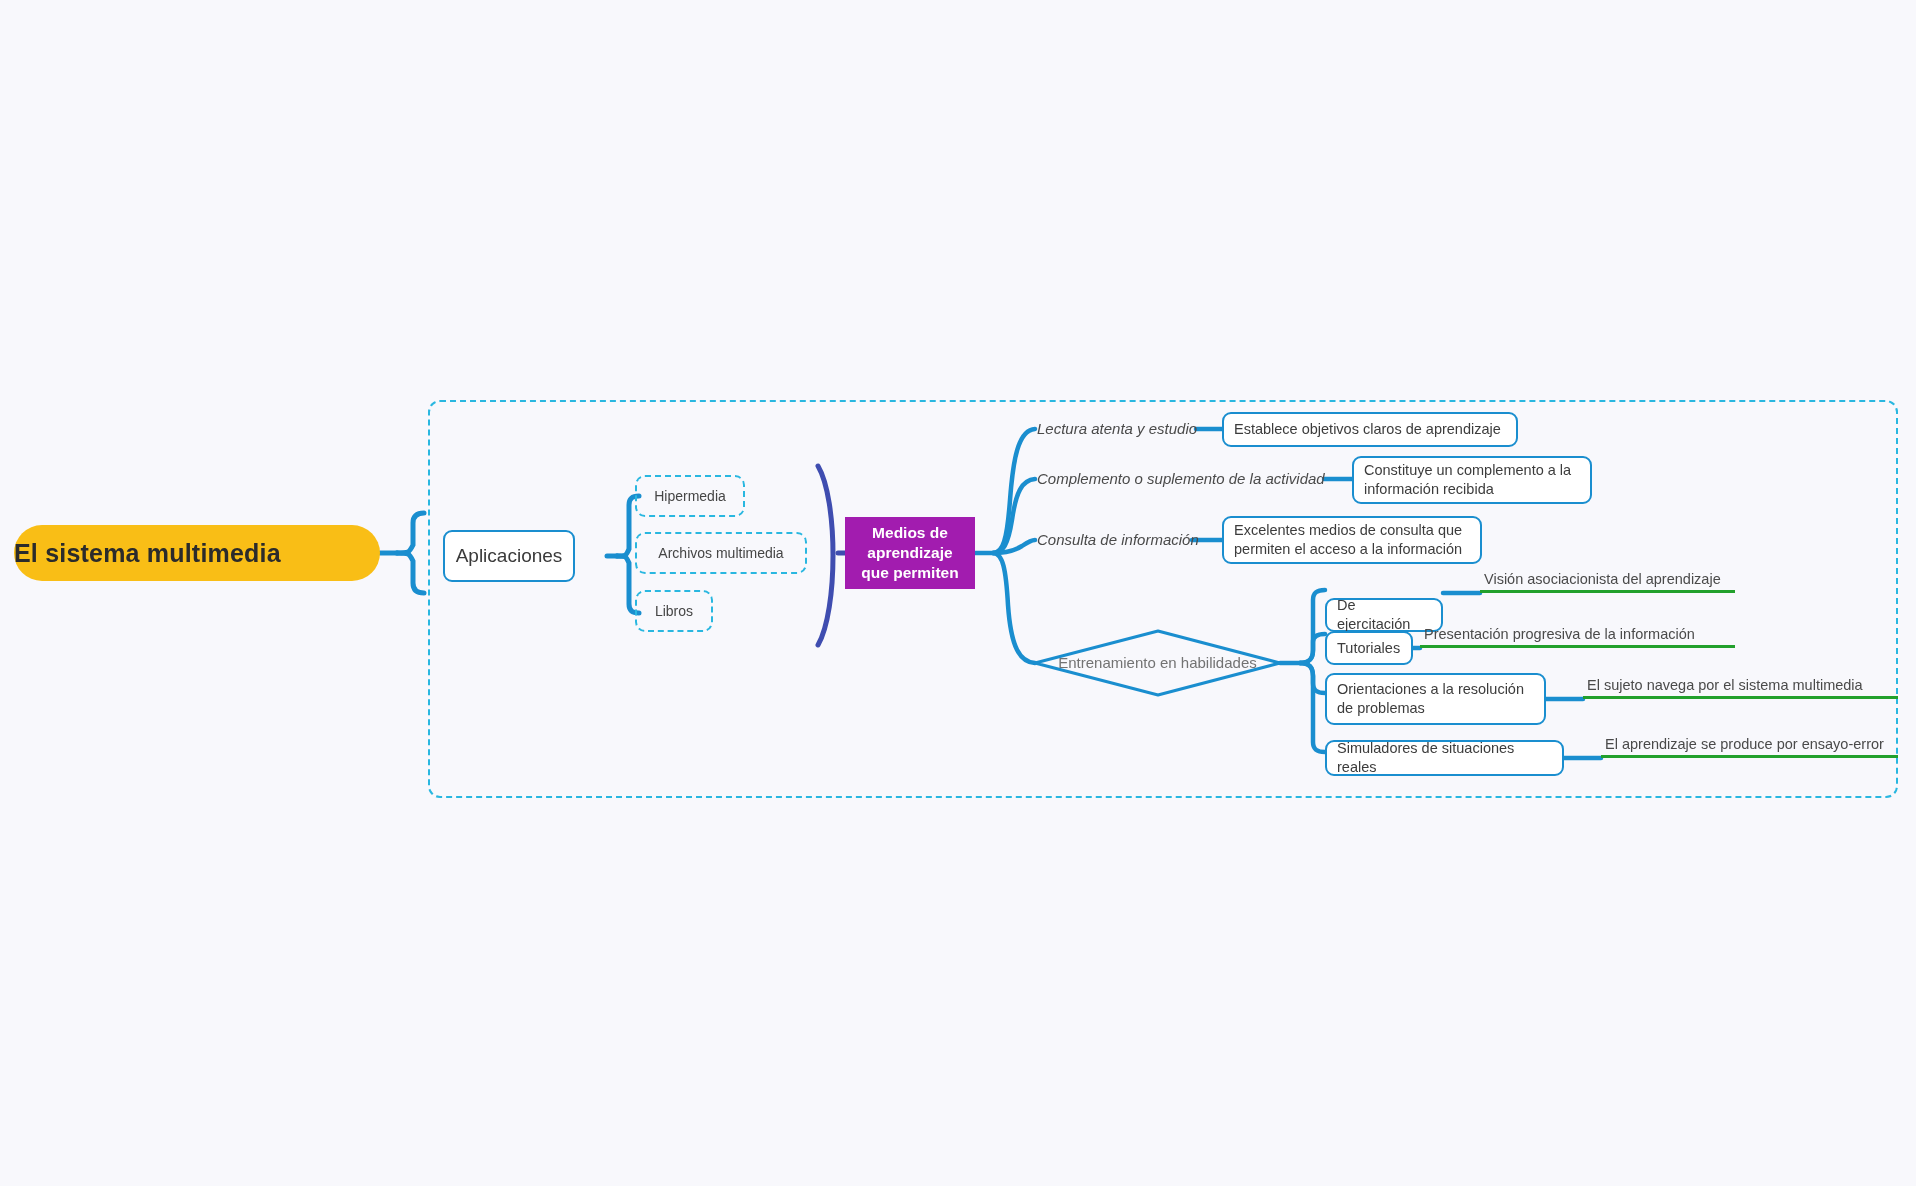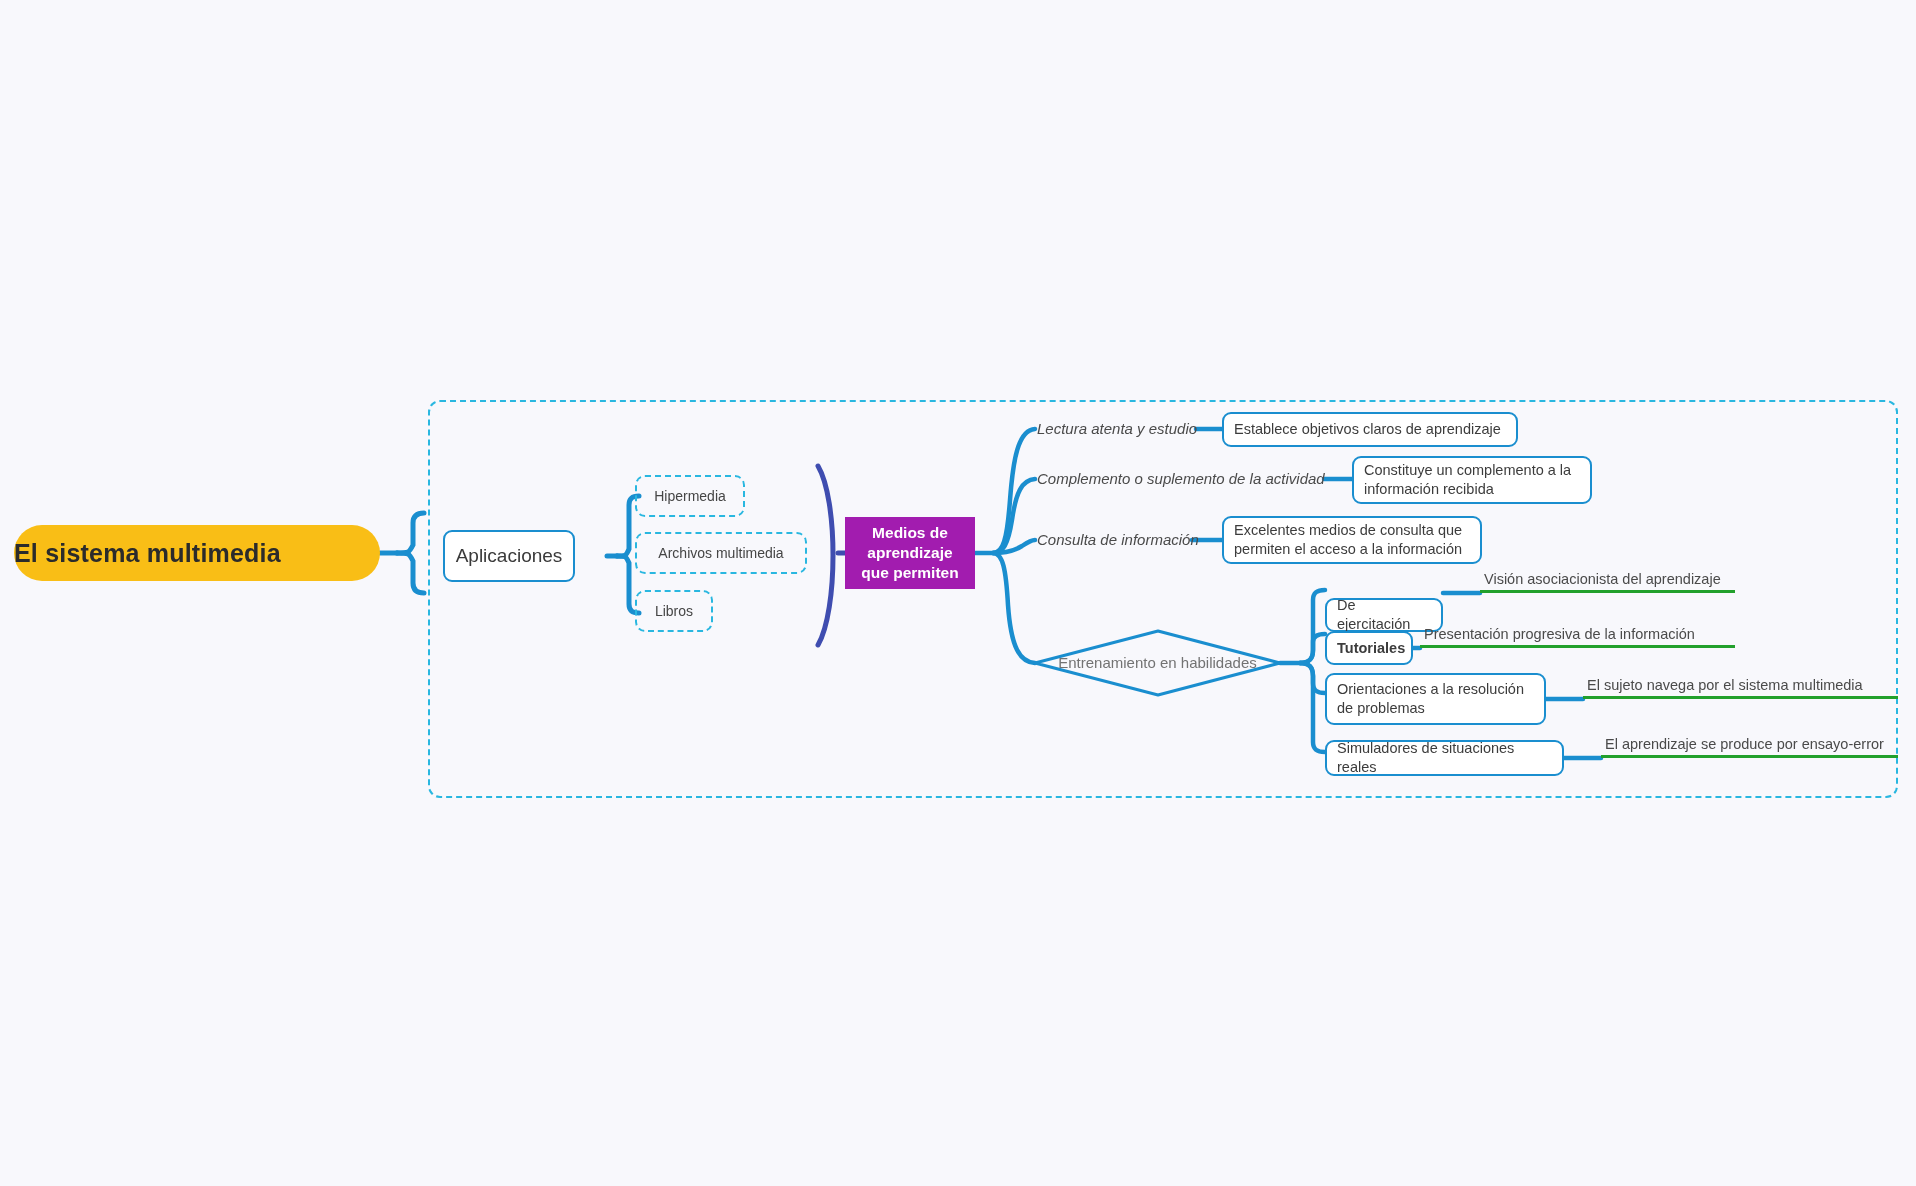--- a/index.html
+++ b/index.html
@@ -193,21 +193,21 @@
     <span class="txt">Excelentes medios de consulta que permiten el acceso a la información</span>
   </div>
 
   <div id="entrenamiento-diamond">
     <div class="dlabel">Entrenamiento en habilidades</div>
   </div>
 
   <div class="box" style="left:1325px;top:576px;width:118px;height:34px;margin-top:22px;">
     <span class="txt">De ejercitación</span>
   </div>
-  <div class="box" style="left:1325px;top:631px;width:88px;height:34px;font-weight:bold;">
+  <div class="box" style="left:1325px;top:631px;width:88px;height:34px;">
     <span class="txt">Tutoriales</span>
   </div>
   <div class="box" style="left:1325px;top:673px;width:221px;height:52px;">
     <span class="txt">Orientaciones a la resolución de problemas</span>
   </div>
   <div class="box" style="left:1325px;top:740px;width:239px;height:36px;">
     <span class="txt">Simuladores de situaciones reales</span>
   </div>
 
   <div class="green-leaf" style="left:1480px;top:571px;width:255px;">

